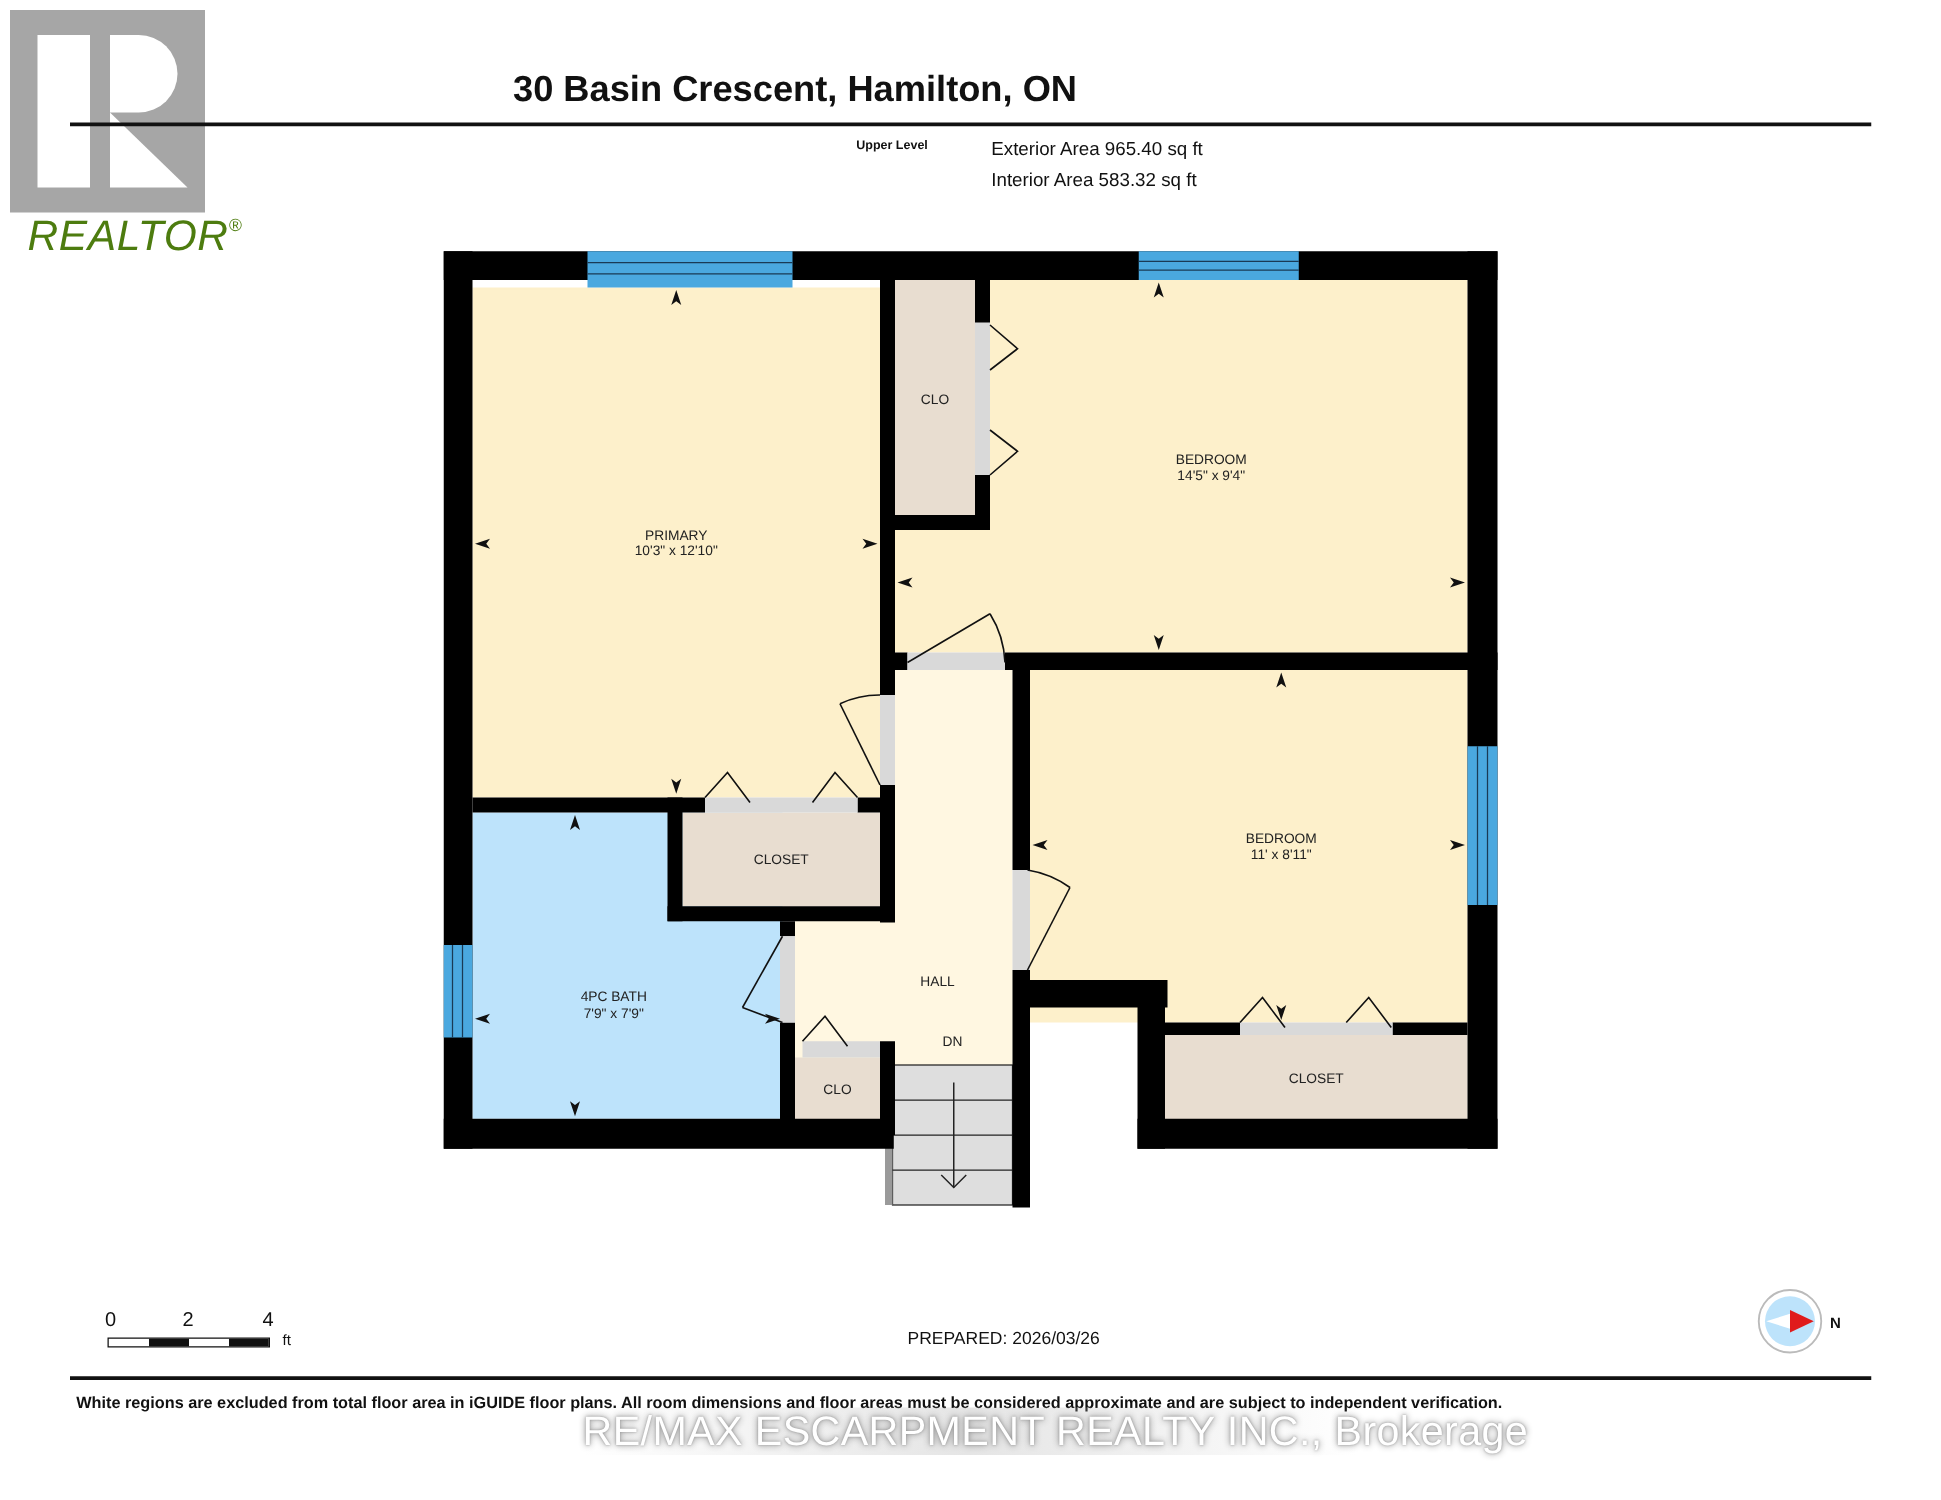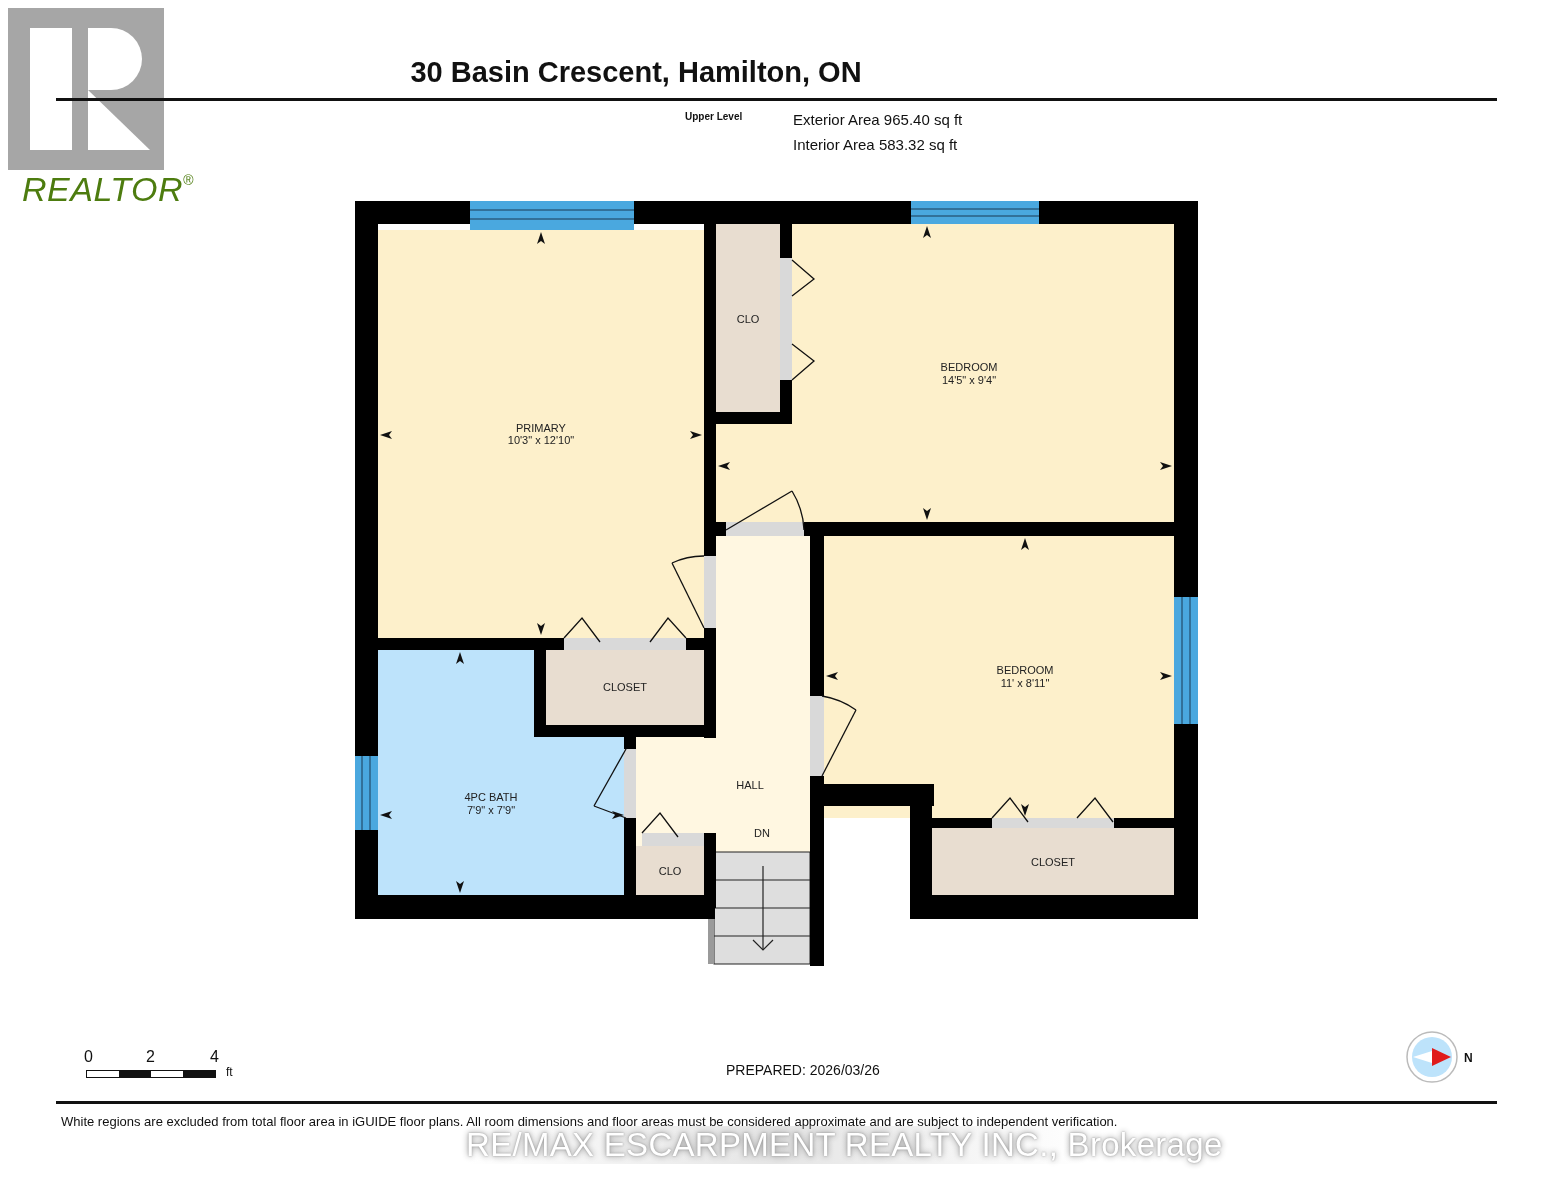--- a/index.html
+++ b/index.html
@@ -18,21 +18,21 @@
   .plan { position: absolute; left: 0; top: 0; }
   .room-label { font-family: "Liberation Sans", sans-serif; font-size: 11px; fill: #222; text-anchor: middle; }
   .scale { position: absolute; left: 86px; top: 1048px; }
   .scale .n { position: absolute; top: 0; font-size: 16px; }
   .scale .bar { position: absolute; left: 0; top: 22px; width: 128px; height: 6px; border: 1px solid #111; background: linear-gradient(to right, #fff 0 25%, #111 25% 50%, #fff 50% 75%, #111 75% 100%); }
   .scale .unit { position: absolute; left: 140px; top: 17px; font-size: 12px; }
   .prepared { position: absolute; left: 700px; top: 1062px; font-size: 14px; margin-left: 26px; }
   .compass { position: absolute; left: 1405px; top: 1030px; width: 54px; height: 54px; }
   .compass-n { position: absolute; left: 1464px; top: 1051px; font-size: 12px; font-weight: bold; }
   .rule-bottom { position: absolute; left: 56px; top: 1101px; width: 1441px; height: 3px; background: #111; }
-  .disclaimer { position: absolute; left: 61px; top: 1114px; font-size: 13px; }
+  .disclaimer { position: absolute; left: 61px; top: 1114px; font-size: 13px; font-weight: bold; }
   .brokerage { position: absolute; left: 466px; top: 1126px; width: 620px; font-size: 33px; color: #fff; text-shadow: 0 0 6px #888, 0 0 2px #999; background: linear-gradient(to right, rgba(200,200,200,0.0), rgba(180,180,180,0.35), rgba(200,200,200,0.0)); letter-spacing: 0.3px; white-space: nowrap; }
 </style>
 </head>
 <body>
 
 <div class="logo">
   <div class="stem"></div>
   <div class="bowl"></div>
   <div class="legfix"></div>
 </div>

